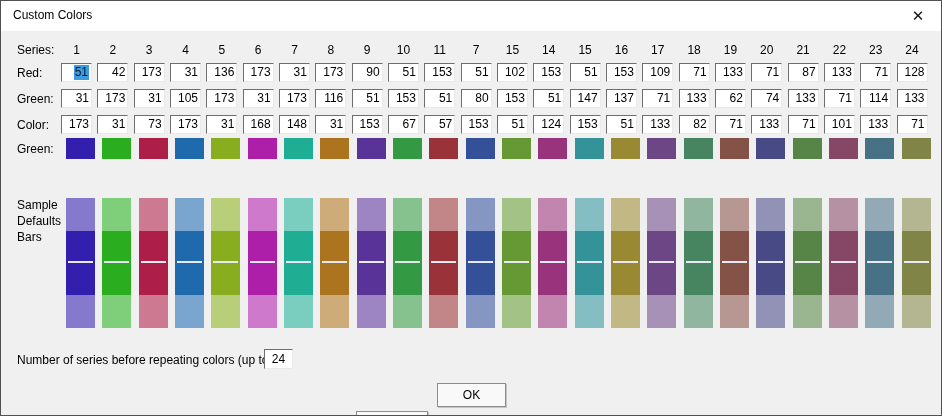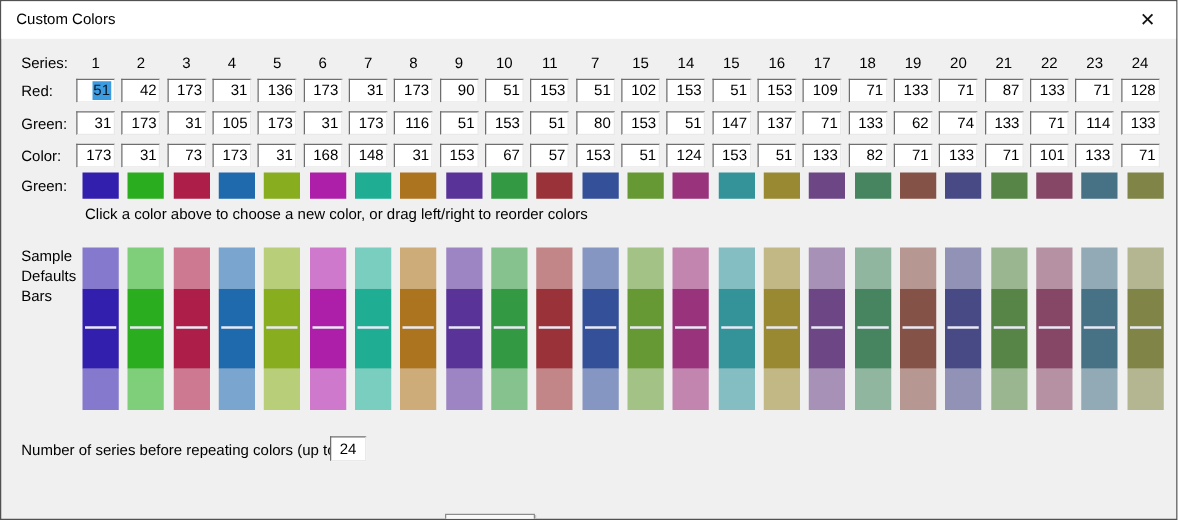--- a/index.html
+++ b/index.html
@@ -329,21 +329,20 @@
       <div class="swatch" style="background: rgb(109, 71, 133);"></div>
       <div class="swatch" style="background: rgb(71, 133, 96);"></div>
       <div class="swatch" style="background: rgb(133, 82, 71);"></div>
       <div class="swatch" style="background: rgb(71, 74, 133);"></div>
       <div class="swatch" style="background: rgb(87, 133, 71);"></div>
       <div class="swatch" style="background: rgb(133, 71, 101);"></div>
       <div class="swatch" style="background: rgb(71, 114, 133);"></div>
       <div class="swatch" style="background: rgb(128, 133, 71);"></div>
     </div>
 
-  <div class="instruction">Click a color above to choose a new color, or drag left/right to reorder colors</div>
 
   <div class="sample-label">
     <div>Sample</div>
     <div>Defaults</div>
     <div>Bars</div>
   </div>
 
   <div class="cells" style="top:197px">
       <div class="bar">
         <div class="seg-top" style="background: rgb(133, 121, 206);"></div>
@@ -491,14 +490,15 @@
       </div>
     </div>
 
   <div class="bottom-label">Number of series before repeating colors (up to 24):</div>
   <div class="num-series-box">
     <span>24</span>
   </div>
 
   <div class="buttons">
     <div class="btn btn-defaults">Defaults</div>
+    <div class="btn btn-ok">OK</div>
   </div>
 </div>
 
 </body></html>

